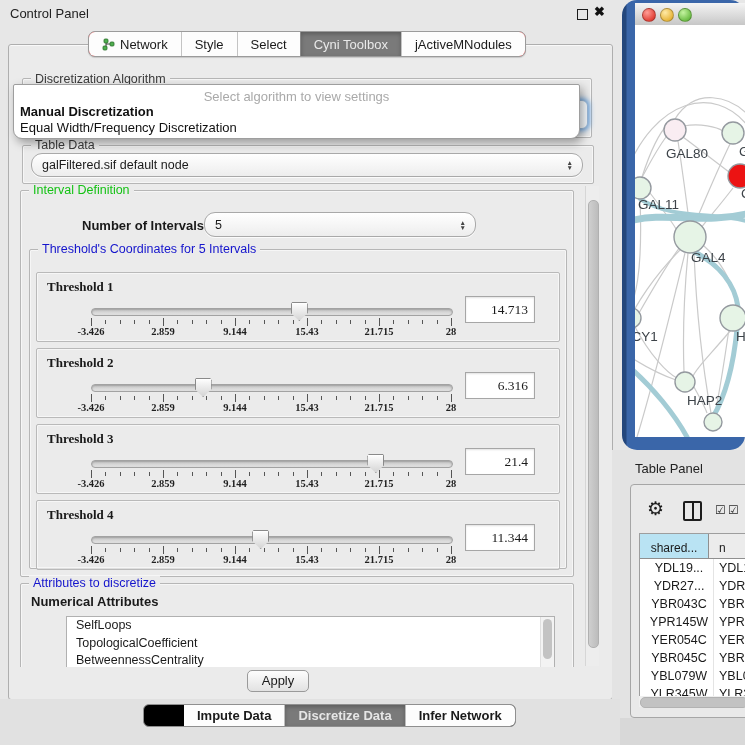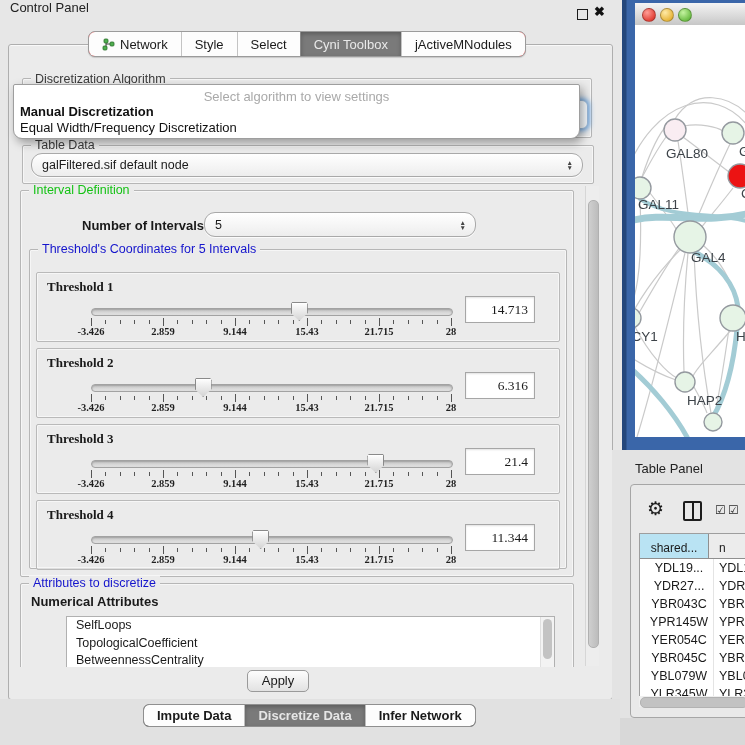--- a/index.html
+++ b/index.html
@@ -1,21 +1,21 @@
 <!DOCTYPE html>
 <html><head>
 <meta charset="utf-8">
 <style>
   html,body{margin:0;padding:0;}
   body{width:745px;height:745px;background:#e7e7e7;font-family:"Liberation Sans",sans-serif;color:#1a1a1a;overflow:hidden;}
   #app{position:relative;width:745px;height:745px;overflow:hidden;}
   .abs{position:absolute;}
 
   
-  .win-title{left:10px;top:0;font-size:13px;color:#222;}
+  .win-title{left:10px;top:6px;font-size:13px;color:#222;}
   .float-btn{left:577px;top:9px;width:9px;height:9px;border:1.5px solid #1c1c1c;background:transparent;}
   .close-btn{left:594px;top:4px;font-size:13px;font-weight:bold;color:#111;}
 
   
   .tabstrip{left:88px;top:31px;height:24px;display:flex;border:1px solid #9b9b9b;border-radius:7px;overflow:hidden;background:#ef4444;z-index:20;box-shadow:0 1px 1px rgba(0,0,0,.15);}
   .tab{display:flex;align-items:center;gap:5px;padding:0 13px;font-size:13px;background:#fdfdfd;border-left:1px solid #c4c4c4;white-space:nowrap;}
   .tab:first-child{border-left:none;}
   .tab.active{background:#7a7a7a;color:#e9e9e9;border-left:1px solid #8a8a8a;box-shadow:inset 0 2px 4px rgba(0,0,0,.25);}
 
   
@@ -59,28 +59,28 @@
 
   
   .attr-list{position:absolute;left:45px;top:32px;width:487px;height:112px;background:#fff;border:1px solid #b0b0b0;overflow:hidden;}
   .attr-item{font-size:12.5px;line-height:17.5px;padding-left:9px;white-space:nowrap;}
   .attr-scroll{position:absolute;right:0;top:0;bottom:0;width:13px;background:#f3f3f3;border-left:1px solid #e0e0e0;}
   .attr-scroll .thumb{position:absolute;left:2px;top:2px;width:9px;height:40px;border-radius:5px;background:#c3c3c3;}
 
   .apply-btn{left:247px;top:670px;width:60px;height:20px;background:linear-gradient(#fdfdfd,#e2e2e2);border:1px solid #9a9a9a;border-radius:5px;font-size:13px;text-align:center;line-height:20px;}
 
   
-  .btabstrip{left:143px;top:704px;height:21px;display:flex;border:1px solid #8f8f8f;border-radius:6px;overflow:hidden;background:#000000;z-index:20;}
+  .btabstrip{left:143px;top:704px;height:21px;display:flex;border:1px solid #8f8f8f;border-radius:6px;overflow:hidden;background:#000000;z-index:20;padding-left:40px;}
   .btab{display:flex;align-items:center;padding:0 13px;font-size:13px;font-weight:bold;background:#fdfdfd;border-left:1px solid #bdbdbd;white-space:nowrap;}
   .btab:first-child{border-left:none;}
   .btab.active{background:#7a7a7a;color:#e6e6e6;box-shadow:inset 0 2px 4px rgba(0,0,0,.25);}
   .bottom-strip{left:0;top:699px;width:620px;height:46px;background:#e1e1e1;z-index:10;}
 
   
-  .net-window{left:622px;top:0;width:123px;height:450px;background:linear-gradient(90deg,#24477c 0px,#24477c 4px,#3a66a9 5px);}
+  .net-window{left:622px;top:0;width:123px;height:450px;background:linear-gradient(90deg,#24477c 0px,#24477c 4px,#3a66a9 5px);border-radius:15px;}
   .net-titlebar{position:absolute;left:13px;top:3px;width:110px;height:22px;background:linear-gradient(#f4f4f4,#c7c7c7);border-bottom:1px solid #8e8e8e;}
   .light{position:absolute;top:5px;width:12px;height:12px;border-radius:50%;border:1px solid rgba(0,0,0,.25);}
   .light.red{left:7px;background:radial-gradient(circle at 35% 30%,#ff9d96,#e3443a 70%);}
   .light.yellow{left:25px;background:radial-gradient(circle at 35% 30%,#ffeaa6,#e8b73e 70%);}
   .light.green{left:43px;background:radial-gradient(circle at 35% 30%,#c4f3a0,#6fbf48 70%);}
   .net-canvas{position:absolute;left:13px;top:25px;width:110px;height:412px;background:#fff;overflow:hidden;}
 
   
   .right-bg{left:612px;top:450px;width:133px;height:295px;background:#e3e3e3;}
   .right-bg-bottom{left:612px;top:718px;width:133px;height:27px;background:#d8d8d8;}

